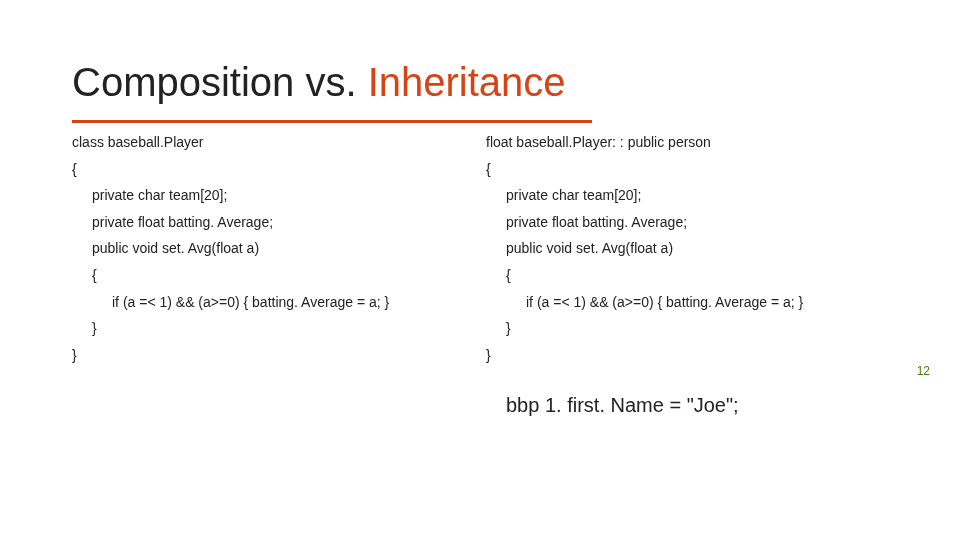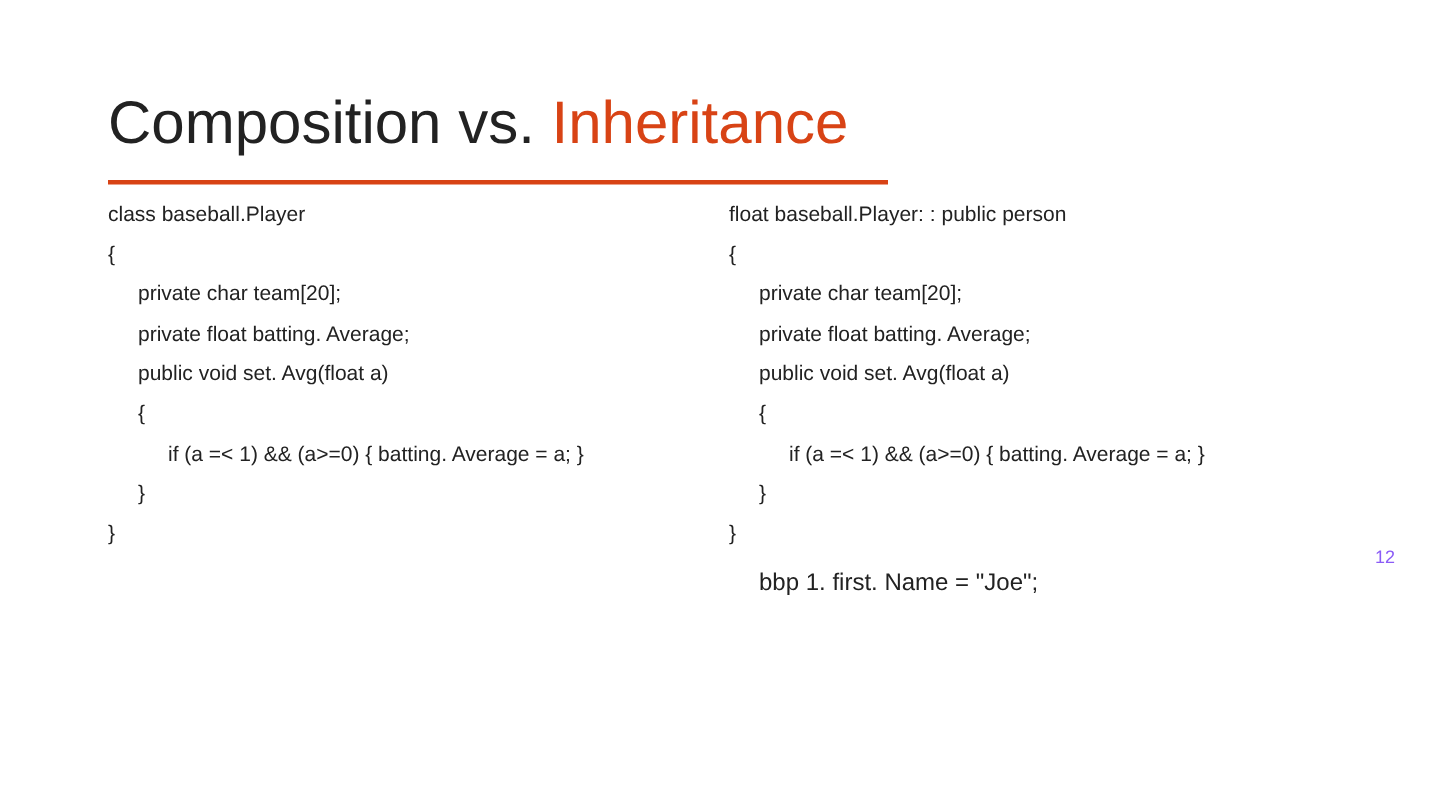--- a/index.html
+++ b/index.html
@@ -6,22 +6,22 @@
   html, body { width: 960px; height: 540px; background: #fff; font-family: "Segoe UI", Arial, sans-serif; }
   .slide { position: relative; width: 960px; height: 400px; padding: 60px 72px 40px 72px; }
   .title { font-size: 40px; font-weight: 300; color: #222; margin-bottom: 24px; }
   .title .em { color: #d84315; font-weight: 400; }
   .underline { position: absolute; left: 72px; top: 120px; width: 520px; height: 3px; background: #d84315; }
   .cols { display: flex; gap: 12px; }
   .col { flex: 1; font-size: 14px; line-height: 1.9; color: #222; }
   .code-line { white-space: pre; }
   .i1 { padding-left: 20px; }
   .i2 { padding-left: 40px; }
-  .call { margin-top: 6px; font-size: 16px; }
-  .pagenum { position: absolute; right: 30px; bottom: 22px; font-size: 12px; color: #8b5cf6; }
+  .call { margin-top: 18px; font-size: 20px; }
+  .pagenum { position: absolute; right: 30px; bottom: 22px; font-size: 12px; color: #4d7c0f; }
 </style>
 </head>
 <body>
 
 <div class="slide">
 
   <div class="title">
     <span>Composition vs. </span><span class="em">Inheritance</span>
   </div>
   <div class="underline"></div>

